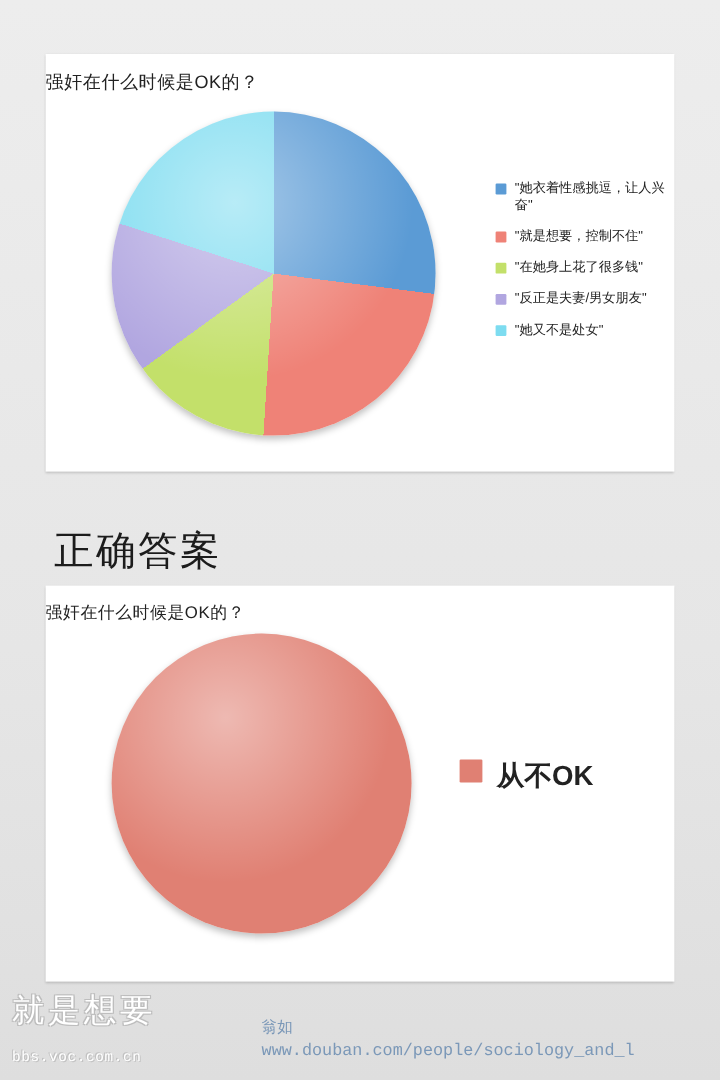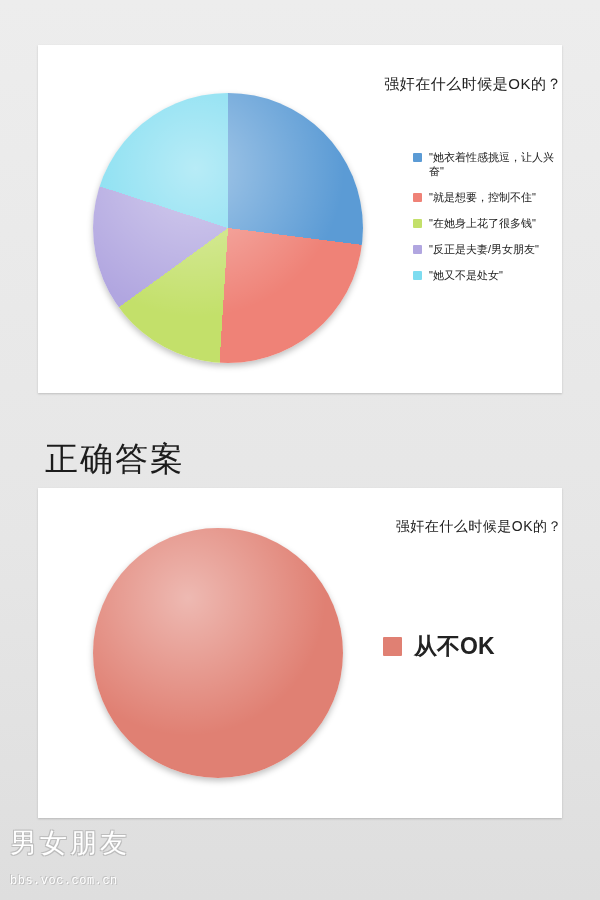--- a/index.html
+++ b/index.html
@@ -21,25 +21,24 @@
     position:absolute;
     background:#fff;
     box-shadow:0 1px 2px rgba(0,0,0,.18);
   }
   #card-top{ left:38px; top:45px; width:524px; height:348px; }
   #card-bottom{ left:38px; top:488px; width:524px; height:330px; }
 
   .chart-title{
     position:absolute;
     left:0; right:0;
-    text-align:right;
+    text-align:left;
     font-size:15px;
     color:#222;
     letter-spacing:.5px;
-    margin-top:16px;
   }
   #card-top .chart-title{ top:14px; }
   #card-bottom .chart-title{ top:14px; font-size:14px;}
 
   
   .pie-wrap{ position:absolute; }
   #pie-top{ left:55px; top:48px; width:270px; height:270px;}
   #pie-bottom{ left:55px; top:40px; width:250px; height:250px;}
 
   .pie{
@@ -74,21 +73,21 @@
     margin-top:3px;
     margin-right:7px;
     border-radius:1px;
   }
   .legend-label{
     font-size:11px;
     color:#222;
     line-height:14px;
     word-break:break-all;
   }
-  #legend-bottom .legend-row{ align-items:center; margin:0;}
+  #legend-bottom .legend-row{ margin:0;}
   #legend-bottom .swatch{ width:19px;height:19px;margin-top:0;margin-right:12px;flex:0 0 19px;}
   #legend-bottom .legend-label{ font-size:23px; font-weight:bold; line-height:26px;}
 
   
   #answer-heading{
     position:absolute;
     left:45px; top:415px;
     font-size:33px;
     color:#1c1c1c;
     font-family:"DejaVu Serif","Liberation Serif",serif;
@@ -174,18 +173,22 @@
 
     <div class="legend" id="legend-bottom">
       <div class="legend-row">
         <span class="swatch" style="background: rgb(224, 128, 115);"></span>
         <span class="legend-label">从不OK</span>
       </div>
     </div>
   </div>
 
   <div class="footer-left">
-    <div class="wm-main">男女朋友</div>
+    <div class="wm-main">就是想要</div>
     <div class="wm-sub">bbs.voc.com.cn</div>
   </div>
 
+  <div class="footer-right">
+    <div class="fr-name">翁如</div>
+    <div class="fr-url">www.douban.com/people/sociology_and_l</div>
+  </div>
 
 </div>
 
 </body></html>

